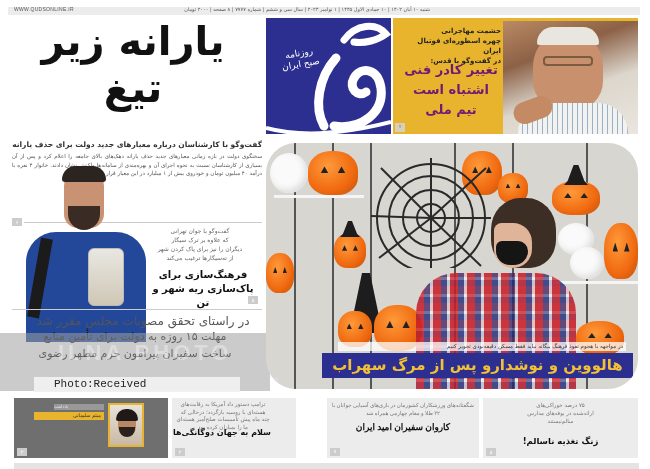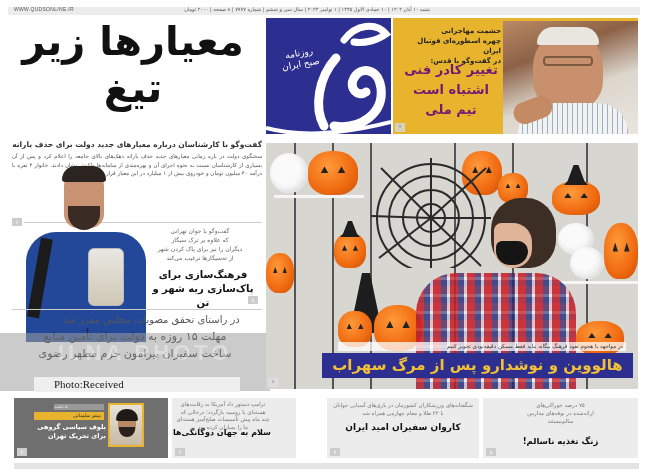--- a/index.html
+++ b/index.html
@@ -38,82 +38,82 @@
   .p-head { position:absolute; left: 38px; top: 0; width: 40px; height: 60px; background: #c99373; border-radius: 18px 18px 14px 14px; }
   .p-hair { position:absolute; left: 36px; top: -2px; width: 44px; height: 16px; background:#2c2420; border-radius: 22px 22px 4px 4px; }
   .p-beard { position:absolute; left: 42px; top: 38px; width: 32px; height: 24px; background:#3a2c24; border-radius: 0 0 16px 16px; }
   .p-body { position:absolute; left: 0; top: 64px; width: 120px; height: 110px; background: #23489a; border-radius: 30px 30px 0 0; }
   .p-bag { position:absolute; left: 62px; top: 80px; width: 36px; height: 58px; background: linear-gradient(#e9e7e2,#cfc7b5); border-radius: 6px; border:1px solid #bbb;}
   .p-strap { position:absolute; left: 8px; top: 70px; width: 12px; height: 80px; background:#1b1b1b; transform: rotate(10deg);}
 
   .sub2 { position:absolute; right: 12px; top: 88px; width: 100px; direction: rtl; text-align:center; font-size: 6px; line-height: 9px; color:#666;}
   .title2 { position:absolute; right: 4px; top: 130px; width: 110px; direction: rtl; text-align:center; font-size: 10px; line-height: 14px; font-weight: bold; color:#111;}
 
-  .kicker3 { position:absolute; left:16px; top: 176px; width: 254px; direction: rtl; text-align:center; font-size: 10px; color:#555;}
+  .kicker3 { position:absolute; left:8px; top: 176px; width: 254px; direction: rtl; text-align:center; font-size: 12px; color:#555;}
   .title3 { position:absolute; left:0; top: 190px; width: 254px; direction: rtl; text-align:center; font-size: 11px; line-height: 17px; font-weight: normal; color:#111;}
 
   
   .band { left: 0; top: 333px; width: 270px; height: 58px; background: rgba(160,160,160,0.55); }
   .wm { left: 58px; top: 340px; font-size: 22px; color: rgba(255,255,255,0.35); letter-spacing: 4px; font-family:"Liberation Sans",sans-serif; font-weight: bold;}
-  .credit { left: 34px; top: 377px; width: 206px; height: 15px; background: rgba(240,240,240,0.95); font-family:Liberation Serif, serif; font-size: 11px; color:#222; padding-left: 20px; line-height: 15px;}
+  .credit { left: 34px; top: 377px; width: 206px; height: 15px; background: rgba(240,240,240,0.95); font-family:Liberation Mono, monospace; font-size: 11px; color:#222; padding-left: 20px; line-height: 15px;}
 
   
   .column-box { left: 14px; top: 398px; width: 154px; height: 60px; background: #6f6f6f; }
   .column-box .avatar { position:absolute; left: 94px; top: 5px; width: 36px; height: 44px; background: linear-gradient(#e8e2d8,#c9b9a5); border: 2px solid #e8b32d;}
   .column-box .face { position:absolute; left: 8px; top: 8px; width: 18px; height: 22px; background: #b98966; border-radius: 8px;}
   .column-box .hair { position:absolute; left: 6px; top: 4px; width: 22px; height: 12px; background: #1f1a17; border-radius: 10px 10px 2px 2px;}
   .column-box .beard { position:absolute; left: 9px; top: 22px; width: 16px; height: 10px; background: #2a211c; border-radius: 0 0 8px 8px;}
   .column-box .label { position:absolute; left: 20px; top: 14px; width: 70px; height: 8px; background:#e8b32d; font-size:5px; color:#333; direction: rtl; text-align:right; padding-right:3px;}
   .column-box .role { position:absolute; left: 40px; top: 6px; width: 50px; height: 6px; background:#999; font-size:4px; color:#eee;}
   .column-box .ttl { position:absolute; left: 18px; top: 25px; width: 74px; direction: rtl; text-align:right; font-size: 6.5px; line-height: 9px; color:#fff; font-weight: bold;}
 
   .box-gray { background: #ececec; }
   .col2 { left: 172px; top: 398px; width: 124px; height: 60px; }
   .col2 .sub { position:absolute; left: 4px; top: 3px; width: 94px; direction: rtl; text-align:center; font-size: 5.5px; line-height: 7.5px; color:#777;}
   .col2 .ttl { position:absolute; left: 0; top: 30px; width: 100px; direction: rtl; text-align:center; font-size: 8px; font-weight:bold; color:#111;}
 
   
-  .mainphoto { left: 266px; top: 143px; width: 372px; height: 246px; background: #d8d6d0; overflow: hidden; }
+  .mainphoto { left: 266px; top: 143px; width: 372px; height: 246px; background: #d8d6d0; overflow: hidden; border-radius: 30px; }
   .plank { position:absolute; top:0; width: 2px; height: 100%; background: #555; }
   .pump { position:absolute; background: radial-gradient(ellipse at 40% 35%, #ff9a3a 0%, #f06a10 60%, #c34e0c 100%); border-radius: 45% 45% 40% 40%; }
   .pump::before, .pump::after { content:""; position:absolute; top: 35%; width: 16%; height: 16%; background:#222; clip-path: polygon(50% 0,100% 100%,0 100%); }
   .pump::before { left: 25%; } .pump::after { right: 25%; }
   .ghost { position:absolute; background: #fafafa; border-radius: 50%; box-shadow: inset -3px -3px 6px #ddd; }
   .hat { position:absolute; background:#1d1d1d; clip-path: polygon(40% 0, 60% 0, 85% 80%, 100% 100%, 0 100%, 15% 80%); }
   .shelf { position:absolute; height: 3px; background:#f5f5f5; }
   .web { position:absolute; left: 105px; top: 15px; }
   .boy-head { position:absolute; left: 225px; top: 55px; width: 65px; height: 70px; background: #3c2d25; border-radius: 45% 45% 40% 40%; }
   .boy-face { position:absolute; left: 228px; top: 80px; width: 38px; height: 45px; background: #e0b499; border-radius: 8px 20px 20px 20px; }
   .boy-mask { position:absolute; left: 230px; top: 98px; width: 32px; height: 24px; background: #151515; border-radius: 6px 10px 14px 14px; }
   .boy-shirt { position:absolute; left: 150px; top: 130px; width: 160px; height: 140px;
     background:
       repeating-linear-gradient(90deg, rgba(200,30,40,.75) 0 8px, rgba(30,40,120,.6) 8px 14px, rgba(240,240,240,.6) 14px 17px),
       repeating-linear-gradient(0deg, rgba(200,30,40,.5) 0 8px, rgba(30,40,120,.5) 8px 14px, rgba(240,240,240,.5) 14px 17px);
     border-radius: 40px 40px 0 0; }
   .photo-caption { position:absolute; left: 72px; top: 199px; width: 288px; height: 9px; background: rgba(255,255,255,0.75); direction: rtl; text-align:right; font-size: 5.5px; line-height: 9px; color:#333; padding-right: 3px; white-space: nowrap; overflow:hidden;}
   .photo-title { position:absolute; left: 56px; top: 210px; width: 311px; height: 25px; background: #2c2f8f; direction: rtl; text-align:center; font-size: 15px; line-height: 25px; color:#f2c037; font-weight: bold;}
   .photo-pg { position:absolute; left: 2px; bottom: 2px; width: 10px; height: 9px; background:#ddd; font-size:5px; color:#888; text-align:center;}
-  .col4 { left: 327px; top: 398px; width: 152px; height: 60px; }
+  .col4 { left: 327px; top: 398px; width: 152px; height: 60px; font-family: Liberation Serif, serif; }
   .col4 .sub { position:absolute; left: 4px; top: 3px; width: 144px; direction: rtl; text-align:center; font-size: 5.5px; line-height: 8px; color:#777;}
   .col4 .ttl { position:absolute; left: 0; top: 22px; width: 152px; direction: rtl; text-align:center; font-size: 9px; line-height: 14px; font-weight:bold; color:#111;}
   .col5 { left: 483px; top: 398px; width: 155px; height: 60px; }
   .col5 .sub { position:absolute; left: 20px; top: 3px; width: 115px; direction: rtl; text-align:center; font-size: 5.5px; line-height: 8px; color:#777;}
   .col5 .ttl { position:absolute; left: 0; top: 38px; width: 155px; direction: rtl; text-align:center; font-size: 8.5px; font-weight:bold; color:#111;}
   .bottombar { left: 14px; top: 463px; width: 625px; height: 6px; background: #e4e4e4; }
 </style>
 </head>
 <body>
 
 <div class="abs topbar">
   <span class="url">WWW.QUDSONLINE.IR</span>
   <span class="date">شنبه ۱۰ آبان ۱۴۰۲ | ۱۰ جمادی الاول ۱۴۴۵ | ۱ نوامبر ۲۰۲۳ | سال سی و ششم | شماره ۷۷۷۷ | ۸ صفحه | ۲۰۰۰ تومان</span>
 </div>
 
 <div class="abs headline">
-  <div>معیارها زیر تیغ</div>
+  <div>یارانه زیر تیغ</div>
 </div>
 
 <div class="abs logo">
   <svg width="125" height="116" viewBox="0 0 125 116">
     <path d="M60 116 C 58 80, 70 55, 100 45 C 115 40, 125 45, 125 60 L125 116 Z" fill="#fff" opacity="0.0"></path>
     <path d="M68 108 C 95 112, 118 95, 115 70 C 112 50, 95 48, 88 60 C 82 70, 92 80, 100 74" stroke="#fff" stroke-width="9" fill="none" stroke-linecap="round"></path>
     <path d="M58 108 C 48 90, 52 60, 70 40" stroke="#fff" stroke-width="9" fill="none" stroke-linecap="round"></path>
     <path d="M78 22 C 90 6, 110 4, 120 16 C 112 22, 98 26, 88 24" stroke="#fff" stroke-width="7" fill="none" stroke-linecap="round"></path>
     <path d="M0 110 C 30 118, 70 118, 125 104" stroke="#fff" stroke-width="4" fill="none"></path>
   </svg>
@@ -229,24 +229,20 @@
   <div class="boy-mask"></div>
 
   <div class="photo-caption">در مواجهه با هجوم نفوذ فرهنگ بیگانه نباید فقط مسکن دقیقه‌نودی تجویز کنیم</div>
   <div class="photo-title">هالووین و نوشدارو پس از مرگ سهراب</div>
   <div class="photo-pg">۸</div>
 </div>
 
 <div class="abs column-box">
   <div class="role">یادداشت</div>
   <div class="label">میثم سلیمانی</div>
-  <div class="ttl">
-    <div>بلوف سیاسی گروهی</div>
-    <div>برای تحریک تهران</div>
-  </div>
   <div class="avatar">
     <div class="face"></div>
       <div class="hair"></div>
       <div class="beard"></div>
   </div>
   <div class="pgbox" style="left:3px;top:50px;">۲</div>
 </div>
 
 <div class="abs col2 box-gray">
   <div class="sub">ترامپ دستور داد آمریکا به رقابت‌های هسته‌ای با روسیه بازگردد؛ درحالی که چند ماه پیش تأسیسات صلح‌آمیز هسته‌ای ما را بمباران کرده بود</div>

